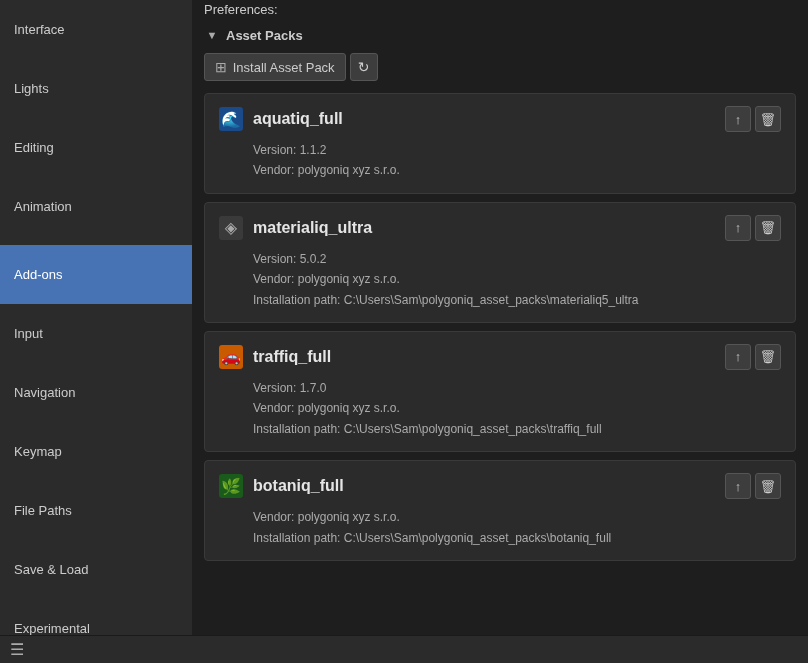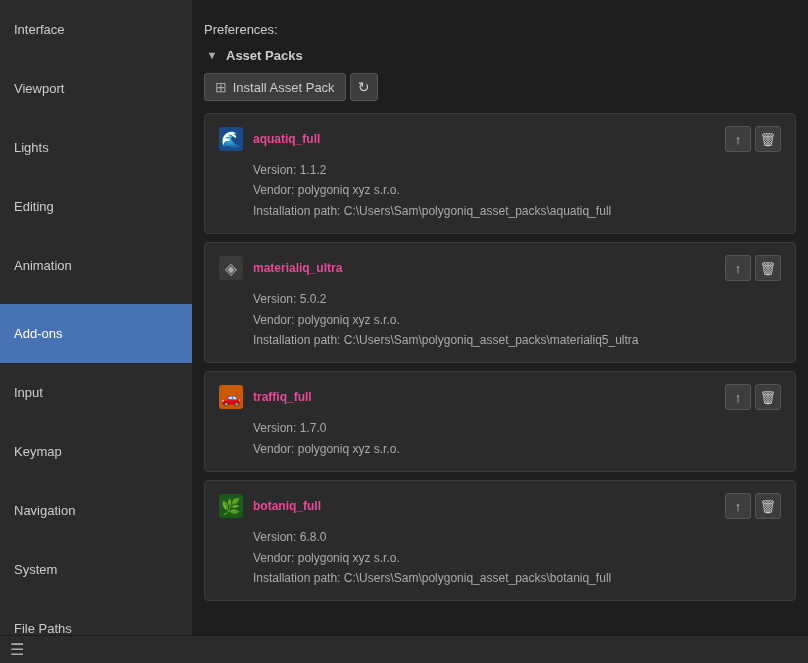--- a/index.html
+++ b/index.html
@@ -41,21 +41,21 @@
       margin-top: 9px;
     }
     .sidebar-spacer {
       height: 6px;
     }
     
     .main-content {
       flex: 1;
       background: #1e1e1e;
       overflow-y: auto;
-      padding: 22px 12px;
+      padding: 2px 12px;
     }
     .prefs-title {
       font-size: 13px;
       color: #cccccc;
       margin-bottom: 10px;
       font-weight: normal;
     }
     
     .section-header {
       display: flex;
@@ -141,22 +141,22 @@
       align-items: center;
       justify-content: center;
       font-size: 16px;
       flex-shrink: 0;
     }
     .asset-icon.aquatiq { background: #1a4a8a; color: #4a9aff; }
     .asset-icon.materialiq { background: #3a3a3a; color: #aaaaaa; }
     .asset-icon.traffiq { background: #c85a00; color: #ff8c00; }
     .asset-icon.botaniq { background: #1a5a1a; color: #4aaa4a; }
     .asset-name {
-      font-size: 12px;
-      color: #ec4899;
+      font-size: 16px;
+      color: #e5e5e5;
       font-weight: 600;
     }
     .asset-card-actions {
       display: flex;
       gap: 4px;
     }
     .btn-action {
       background: #3d3d3d;
       border: 1px solid #555555;
       color: #cccccc;
@@ -195,48 +195,42 @@
 </head>
 <body>
 
 <div class="app-container">
 
   <div class="sidebar">
     <div class="sidebar-item">
       <span>Interface</span>
     </div>
     <div class="sidebar-item">
-      <span>Viewport</span>
-    </div>
-    <div class="sidebar-item">
       <span>Lights</span>
     </div>
     <div class="sidebar-item">
       <span>Editing</span>
     </div>
     <div class="sidebar-item">
       <span>Animation</span>
     </div>
     <div class="sidebar-item active">
       <span>Add-ons</span>
     </div>
     <div class="sidebar-spacer"></div>
     <div class="sidebar-item">
       <span>Input</span>
     </div>
     <div class="sidebar-item">
+      <span>Navigation</span>
+    </div>
+    <div class="sidebar-item">
       <span>Keymap</span>
     </div>
-    <div class="sidebar-item">
-      <span>Navigation</span>
-    </div>
     <div class="sidebar-spacer"></div>
-    <div class="sidebar-item">
-      <span>System</span>
-    </div>
     <div class="sidebar-item">
       <span>File Paths</span>
     </div>
     <div class="sidebar-item">
       <span>Save &amp; Load</span>
     </div>
     <div class="sidebar-spacer"></div>
     <div class="sidebar-item">
       <span>Experimental</span>
     </div>
@@ -268,21 +262,20 @@
         <span class="asset-name">aquatiq_full</span>
       </div>
       <div class="asset-card-actions">
         <button class="btn-action" title="Update">↑</button>
         <button class="btn-action" title="Remove">🗑</button>
       </div>
     </div>
     <div class="asset-info">
       <div class="asset-info-line">Version: 1.1.2</div>
       <div class="asset-info-line">Vendor: polygoniq xyz s.r.o.</div>
-      <div class="asset-info-line">Installation path: C:\Users\Sam\polygoniq_asset_packs\aquatiq_full</div>
     </div>
   </div>
         <div class="asset-card">
     <div class="asset-card-header">
       <div class="asset-card-left">
         <div class="asset-icon materialiq">◈</div>
         <span class="asset-name">materialiq_ultra</span>
       </div>
       <div class="asset-card-actions">
         <button class="btn-action" title="Update">↑</button>
@@ -302,35 +295,35 @@
         <span class="asset-name">traffiq_full</span>
       </div>
       <div class="asset-card-actions">
         <button class="btn-action" title="Update">↑</button>
         <button class="btn-action" title="Remove">🗑</button>
       </div>
     </div>
     <div class="asset-info">
       <div class="asset-info-line">Version: 1.7.0</div>
       <div class="asset-info-line">Vendor: polygoniq xyz s.r.o.</div>
+      <div class="asset-info-line">Installation path: C:\Users\Sam\polygoniq_asset_packs\traffiq_full</div>
     </div>
   </div>
         <div class="asset-card">
     <div class="asset-card-header">
       <div class="asset-card-left">
         <div class="asset-icon botaniq">🌿</div>
         <span class="asset-name">botaniq_full</span>
       </div>
       <div class="asset-card-actions">
         <button class="btn-action" title="Update">↑</button>
         <button class="btn-action" title="Remove">🗑</button>
       </div>
     </div>
     <div class="asset-info">
-      <div class="asset-info-line">Version: 6.8.0</div>
       <div class="asset-info-line">Vendor: polygoniq xyz s.r.o.</div>
       <div class="asset-info-line">Installation path: C:\Users\Sam\polygoniq_asset_packs\botaniq_full</div>
     </div>
   </div>
       </div>
   </div>
 </div>
 
 <div class="bottom-bar">
   <span class="hamburger">☰</span>

